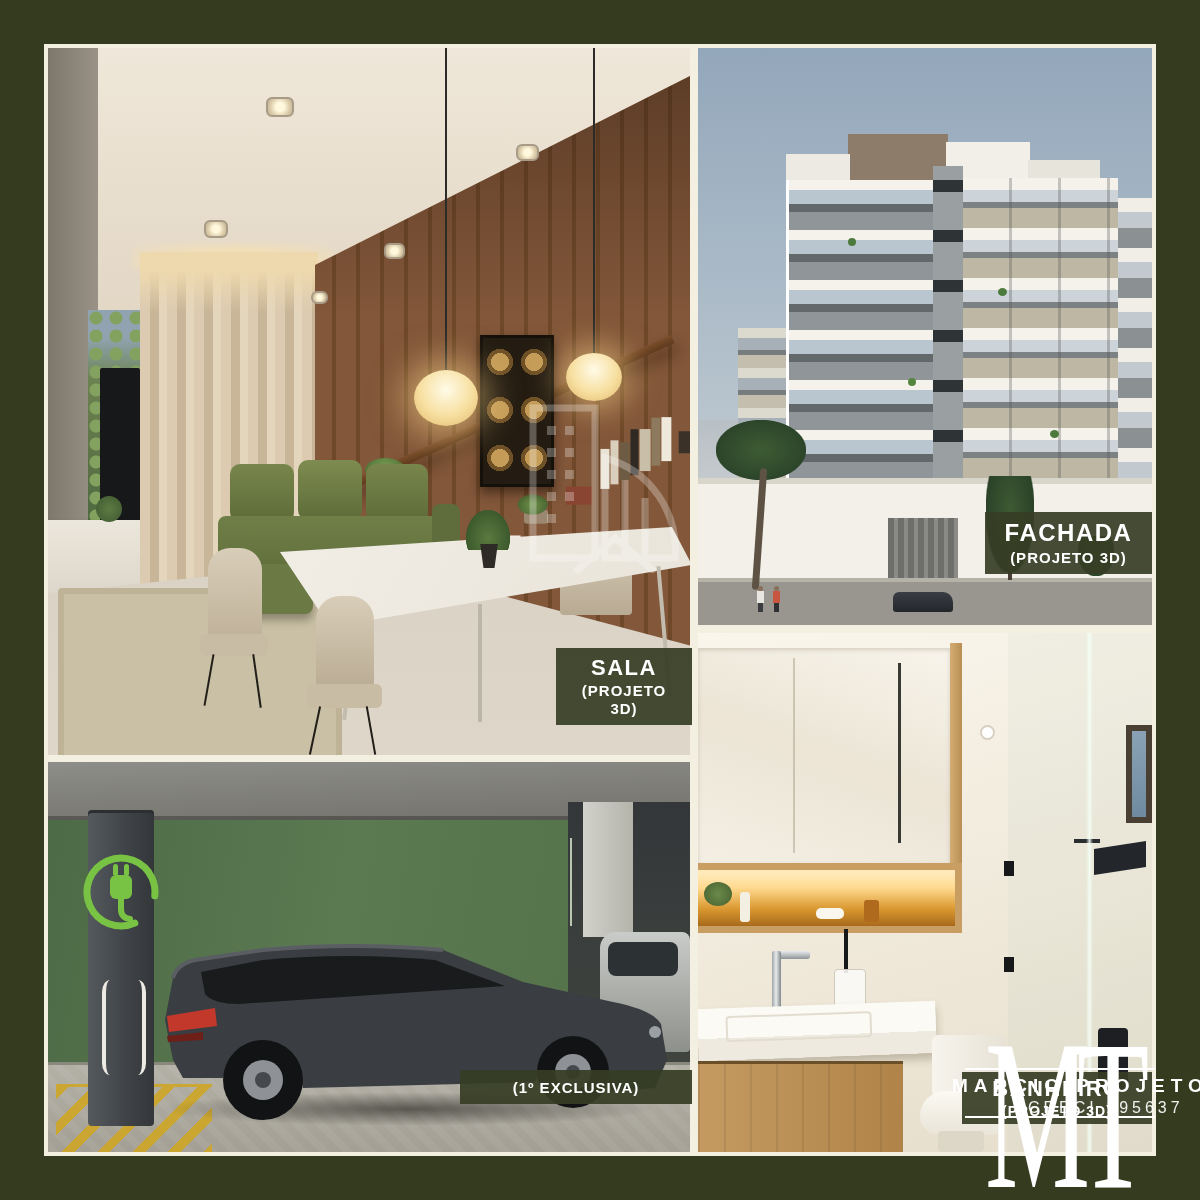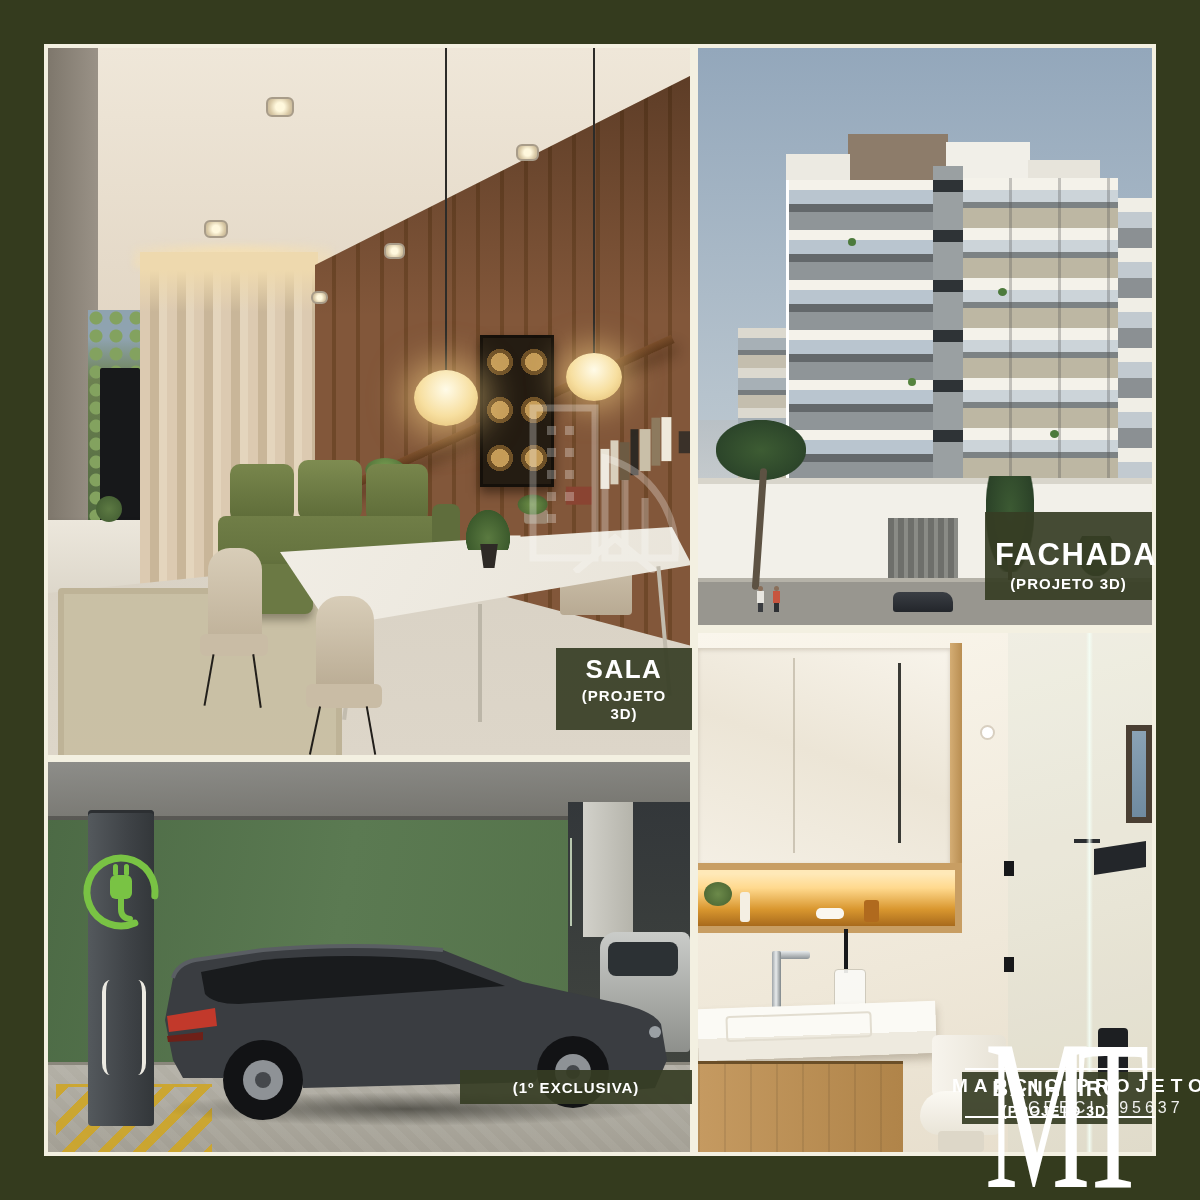--- a/index.html
+++ b/index.html
@@ -210,25 +210,25 @@
       <circle cx="120" cy="160" r="20" fill="#8e9296"></circle>
       <circle cx="120" cy="160" r="8" fill="#45484c"></circle>
       <circle cx="430" cy="152" r="36" fill="#121315"></circle>
       <circle cx="430" cy="152" r="18" fill="#8e9296"></circle>
       <circle cx="430" cy="152" r="7" fill="#45484c"></circle>
       <circle cx="512" cy="112" r="6" fill="#9aa0a4"></circle>
     </svg>
   </div>
 
   <div class="tag" style="left:556px;top:648px;width:136px;box-sizing:border-box;">
-    <span class="t1" style="font-size:26px;">SALA</span>
+    <span class="t1" style="font-size:22px;">SALA</span>
     <span class="t2" style="font-size:15px;">(PROJETO 3D)</span>
   </div>
   <div class="tag" style="left:985px;top:512px;width:167px;box-sizing:border-box;">
-    <span class="t1" style="font-size:31px;margin-top:18px;">FACHADA</span>
+    <span class="t1" style="font-size:24px;">FACHADA</span>
     <span class="t2" style="font-size:15px;">(PROJETO 3D)</span>
   </div>
   <div class="tag" style="left:460px;top:1070px;width:232px;box-sizing:border-box;">
     <span class="t2" style="font-size:15px;">(1º EXCLUSIVA)</span>
   </div>
   <div class="tag" style="left:962px;top:1072px;width:190px;box-sizing:border-box;padding:4px 8px;">
     <span class="t1" style="font-size:22px;">BANHEIRO</span>
     <span class="t2" style="font-size:14px;">(PROJETO 3D)</span>
   </div>
 

